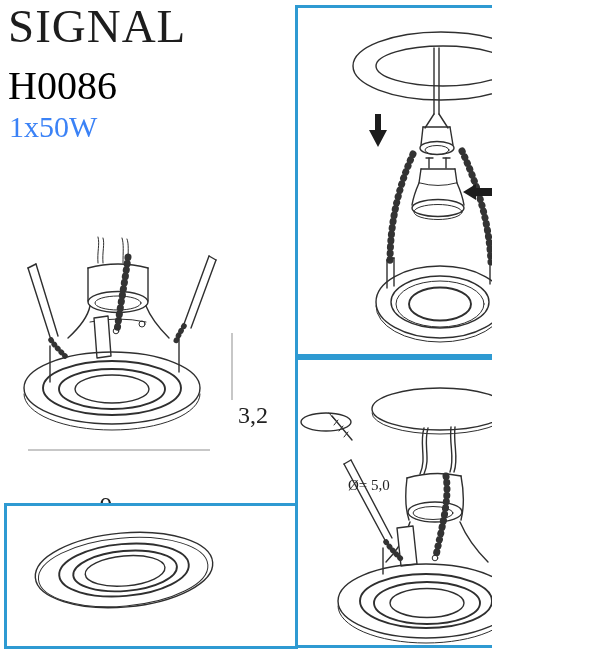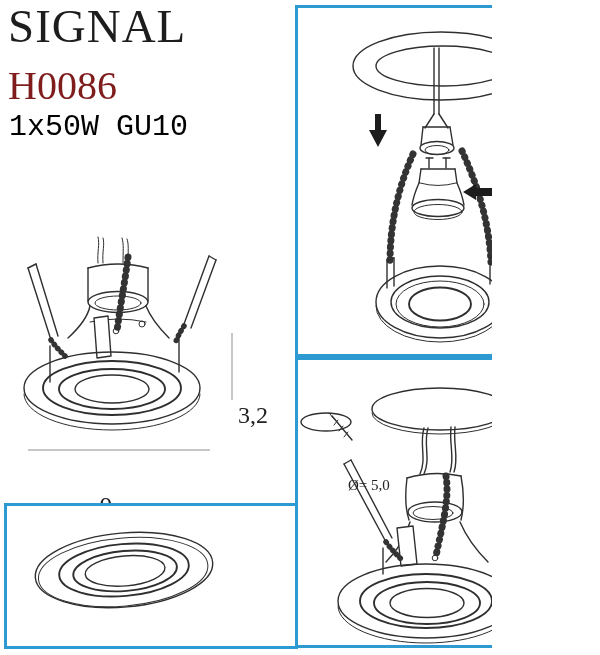--- a/index.html
+++ b/index.html
@@ -2,22 +2,22 @@
 <html><head>
 <meta charset="utf-8">
 <style>
   html,body{margin:0;padding:0;background:#ffffff;}
   .sheet{
     position:relative;width:492px;height:655px;background:#ffffff;
     font-family:"Liberation Serif", serif;color:#232323;overflow:hidden;
   }
   
   .title{position:absolute;left:8px;top:3px;font-size:47px;line-height:1;letter-spacing:1px;color:#1d1d1d;}
-  .model{position:absolute;left:8px;top:66px;font-size:40px;line-height:1;color:#7f1d1d;}
-  .specs{position:absolute;left:9px;top:112px;font-size:30px;line-height:1;display:flex;gap:17px;color:#000000;font-family:Liberation Mono, monospace;}
+  .model{position:absolute;left:8px;top:66px;font-size:40px;line-height:1;color:#000000;}
+  .specs{position:absolute;left:9px;top:112px;font-size:30px;line-height:1;display:flex;gap:17px;color:#3b82f6;}
   
   .panel{position:absolute;border:3px solid #2e9ad2;background:#fff;box-sizing:border-box;}
   .panel-topview{left:4px;top:503px;width:294px;height:146px;}
   .panel-step1{left:295px;top:5px;width:300px;height:352px;}
   .panel-step2{left:295px;top:357px;width:300px;height:291px;}
   
   svg{display:block;}
   .ln{fill:none;stroke:#2f2f2f;stroke-width:1.4;stroke-linecap:round;stroke-linejoin:round;}
   .thin{stroke-width:1;}
   .mid{stroke-width:1.9;}
@@ -34,21 +34,20 @@
 </style>
 </head>
 <body>
 
 <div class="sheet">
 
   <div class="title">SIGNAL</div>
   <div class="model">H0086</div>
   <div class="specs">
     <span>1x50W</span>
-    <span>GU10</span>
   </div>
 
   <svg style="position:absolute;left:6px;top:232px;" width="270" height="255" viewBox="0 0 270 255">
 
     <g>
       <path class="ln thin" d="M92,31 C91,20 94,12 92,5"></path>
       <path class="ln thin" d="M97,31 C96,20 99,12 97,6"></path>
       <path class="ln thin" d="M117,31 C117,20 118,12 116,6"></path>
       <path class="ln thin" d="M122,31 C122,20 123,12 121,7"></path>
     </g>

